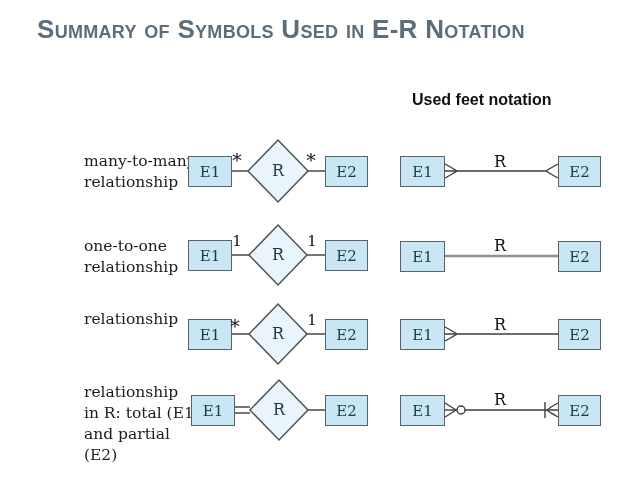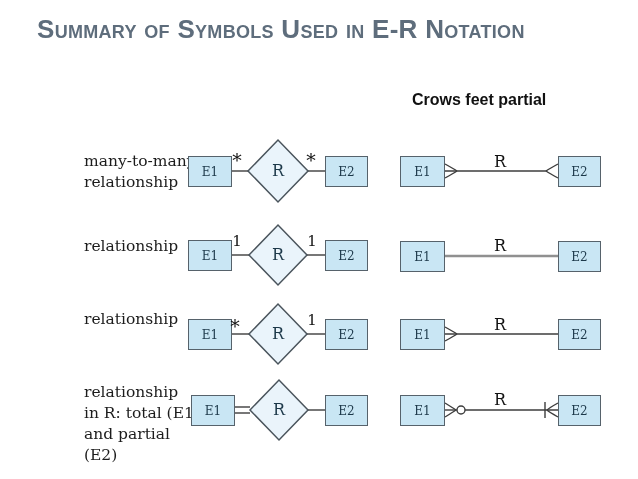--- a/index.html
+++ b/index.html
@@ -8,38 +8,38 @@
   .title{position:absolute;left:37px;top:14px;width:560px;
          font-family:"Liberation Sans",sans-serif;font-size:26px;font-weight:600;
          font-variant:small-caps;letter-spacing:0.3px;color:#5e6d7c;}
   .crows-heading{position:absolute;left:412px;top:91px;
          font-family:"Liberation Sans",sans-serif;font-size:16px;font-weight:bold;color:#111;}
   .rowlabel{position:absolute;left:84px;width:118px;
          font-family:"DejaVu Serif","Liberation Serif",serif;font-size:15.5px;
          line-height:21px;color:#1c1c1c;}
   .entity{position:absolute;box-sizing:border-box;background:#c9e6f4;border:1.5px solid #56626b;
          display:flex;align-items:center;justify-content:center;
-         font-family:"DejaVu Serif","Liberation Serif",serif;font-size:12px;color:#1c3849;}
+         font-family:"DejaVu Serif","Liberation Serif",serif;font-size:15px;color:#1c3849;}
   .diamond-label{position:absolute;width:30px;text-align:center;
          font-family:"DejaVu Serif","Liberation Serif",serif;font-size:16px;color:#1c3849;}
   .card{position:absolute;width:16px;text-align:center;
          font-family:"DejaVu Serif","Liberation Serif",serif;color:#111;}
   .card-star{font-size:19px;}
   .card-one{font-size:15px;}
   .crow-r{position:absolute;width:20px;text-align:center;
          font-family:"DejaVu Serif","Liberation Serif",serif;font-size:16px;color:#111;}
   svg.layer{position:absolute;left:0;top:0;}
 </style>
 </head>
 <body>
 
 <div class="slide">
 
   <div class="title">Summary of Symbols Used in E-R Notation</div>
-  <div class="crows-heading">Crows feet partial</div>
+  <div class="crows-heading">Used feet notation</div>
 
   <svg class="layer" width="638" height="479" viewBox="0 0 638 479">
     <g fill="none" stroke="#4a4a4a" stroke-width="1.5">
 
       <line x1="232" y1="171" x2="248" y2="171"></line>
       <line x1="308" y1="171" x2="325" y2="171"></line>
 
       <line x1="232" y1="255" x2="249" y2="255"></line>
       <line x1="307" y1="255" x2="325" y2="255"></line>
 
@@ -90,20 +90,21 @@
   <div class="entity" style="left:188px;top:156px;width:44px;height:31px">E1</div>
   <span class="card card-star" style="left:229px;top:149px">*</span>
   <div class="diamond-label" style="left:263px;top:161px">R</div>
   <span class="card card-star" style="left:303px;top:149px">*</span>
   <div class="entity" style="left:325px;top:156px;width:43px;height:31px">E2</div>
   <div class="entity" style="left:400px;top:156px;width:45px;height:31px">E1</div>
   <span class="crow-r" style="left:490px;top:152px">R</span>
   <div class="entity" style="left:558px;top:156px;width:43px;height:31px">E2</div>
 
   <div class="rowlabel" style="top:236px">
+    <div>one-to-one</div>
     <div>relationship</div>
   </div>
   <div class="entity" style="left:188px;top:240px;width:44px;height:31px">E1</div>
   <span class="card card-one" style="left:229px;top:232px">1</span>
   <div class="diamond-label" style="left:263px;top:245px">R</div>
   <span class="card card-one" style="left:304px;top:232px">1</span>
   <div class="entity" style="left:325px;top:240px;width:43px;height:31px">E2</div>
   <div class="entity" style="left:400px;top:241px;width:45px;height:31px">E1</div>
   <span class="crow-r" style="left:490px;top:236px">R</span>
   <div class="entity" style="left:558px;top:241px;width:43px;height:31px">E2</div>

